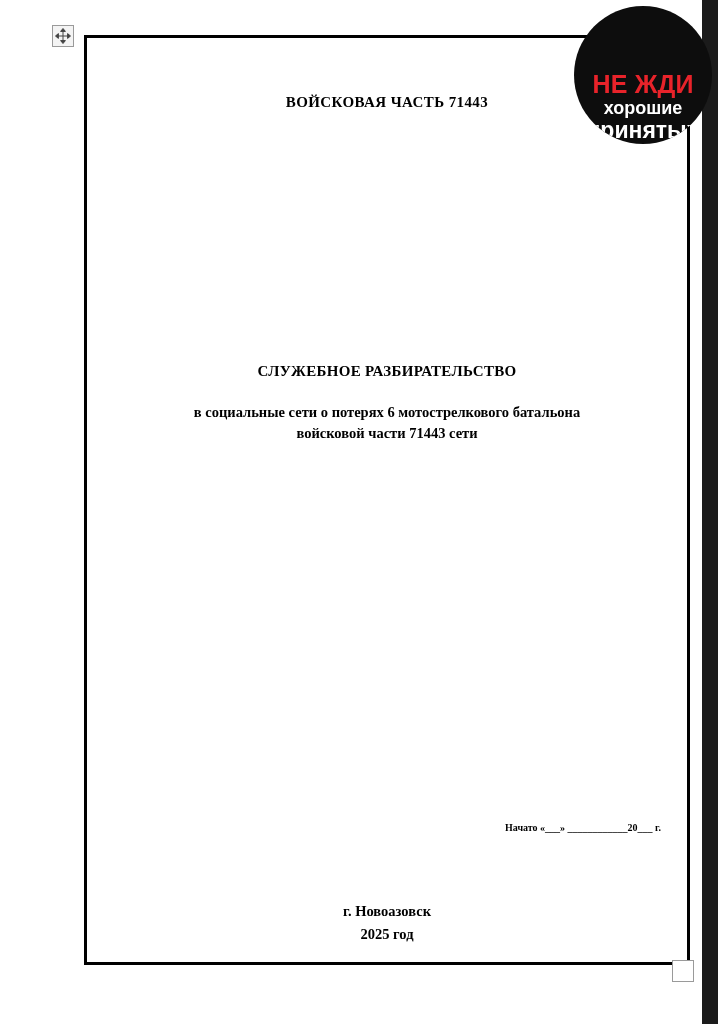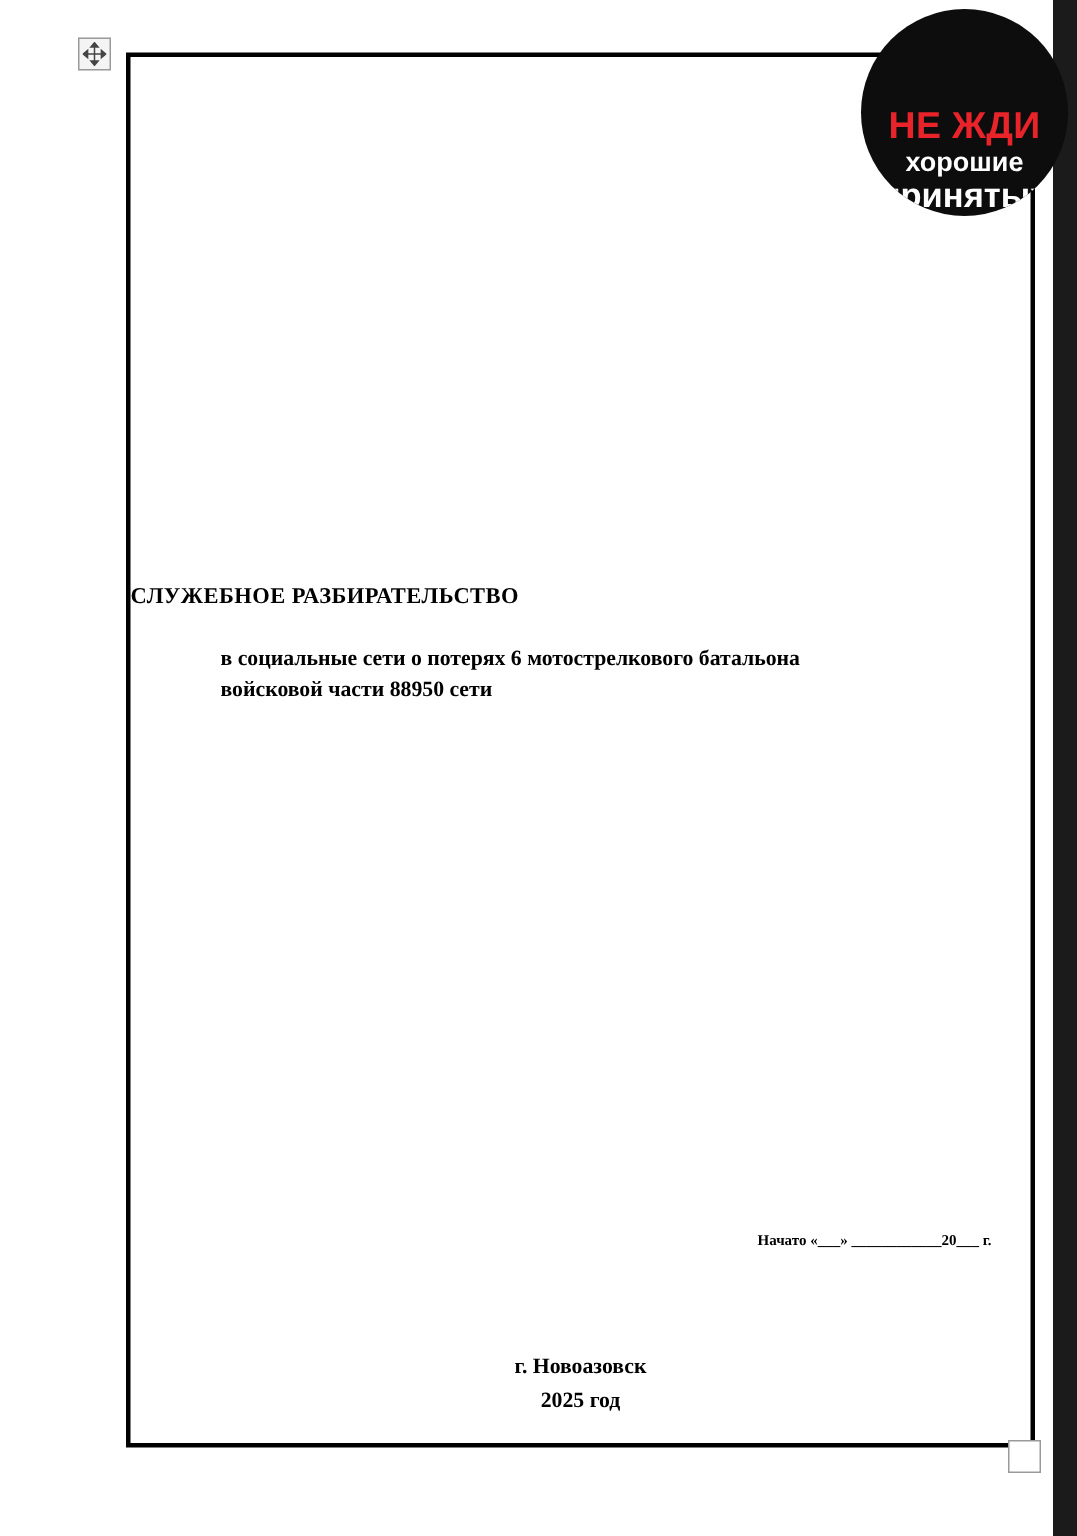--- a/index.html
+++ b/index.html
@@ -120,22 +120,21 @@
     font-size: 15px;
     font-weight: bold;
     letter-spacing: 0.4px;
   }
 
   .doc-title-block {
     position: absolute;
     left: 0;
     right: 0;
     top: 325px;
-    text-align: left;
-    margin-top: 27px;
+    text-align: center;
   }
   .doc-title {
     font-size: 15px;
     font-weight: bold;
     letter-spacing: 0.3px;
     margin-bottom: 22px;
   }
   .doc-subtitle {
     font-size: 14.5px;
     font-weight: bold;
@@ -167,26 +166,27 @@
 </style>
 </head>
 <body>
 
 <div class="page-gutter"></div>
 
 <div class="document-sheet">
 
   <div class="document-frame">
 
+    <div class="unit-title">ВОЙСКОВАЯ ЧАСТЬ 71443</div>
 
     <div class="doc-title-block">
       <div class="doc-title">СЛУЖЕБНОЕ РАЗБИРАТЕЛЬСТВО</div>
       <div class="doc-subtitle">
         <div>в социальные сети  о потерях 6 мотострелкового батальона</div>
-        <div>войсковой части 88950 сети</div>
+        <div>войсковой части 71443 сети</div>
       </div>
     </div>
 
     <div class="dates-block">
       <div>Начато «___» ____________20___ г.</div>
     </div>
 
     <div class="place-block">
       <div class="place-shift">г. Новоазовск</div>
       <div class="place-shift">2025 год</div>

